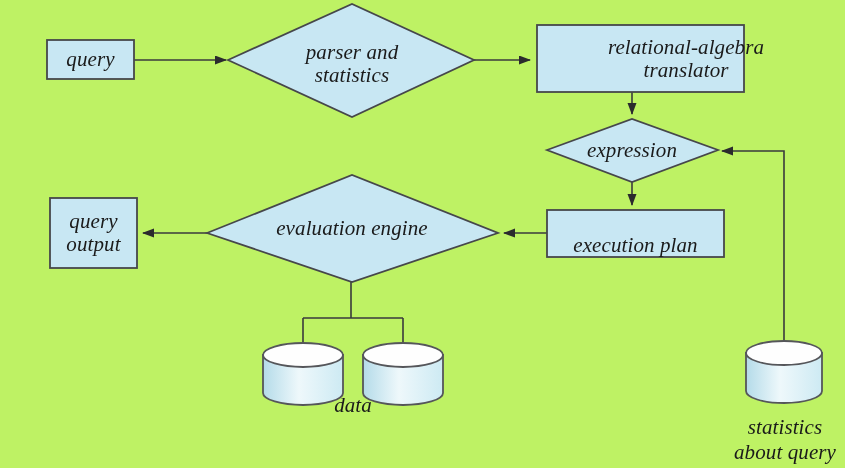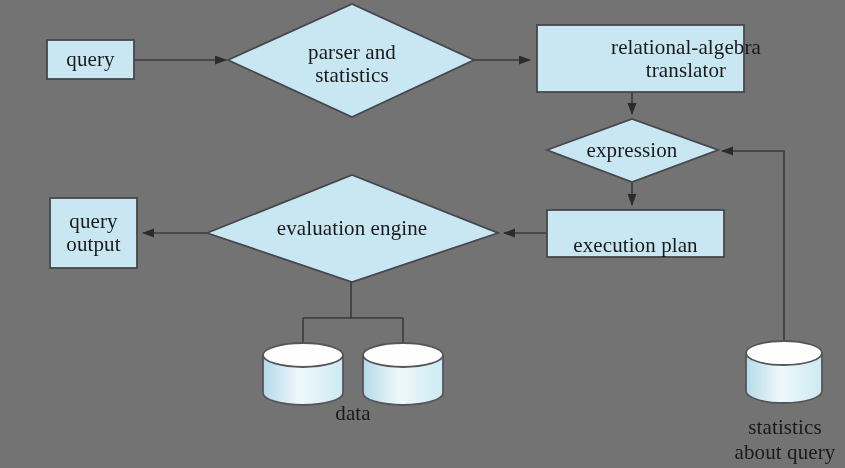--- a/index.html
+++ b/index.html
@@ -4,23 +4,24 @@
 <style>
   html, body {
     margin: 0;
     padding: 0;
     background: #ffffff;
   }
   .stage {
     position: relative;
     width: 845px;
     height: 468px;
-    background: #737373;
+    background: #bef264;
     font-family: "Liberation Serif", "DejaVu Serif", serif;
     overflow: hidden;
+    font-style: italic;
   }
   .stage > svg {
     position: absolute;
     left: 0;
     top: 0;
   }
   .shape {
     stroke: #46474b;
     stroke-width: 1.8;
   }
@@ -128,21 +129,21 @@
 
   <div class="label" style="left:252px; top:204px; width:200px; height:48px;justify-content:center;">
     <span>evaluation engine</span>
   </div>
 
   <div class="label" style="left:50px; top:198px; width:87px; height:70px;">
     <span>query</span>
     <span>output</span>
   </div>
 
-  <div class="label caption" style="left:303px; top:400px; width:100px; height:26px;">
+  <div class="label caption" style="left:303px; top:392px; width:100px; height:26px;">
     <span>data</span>
   </div>
 
   <div class="label caption" style="left:719px; top:415px; width:132px; height:50px;">
     <span>statistics</span>
     <span>about query</span>
   </div>
 
 </div>
 

